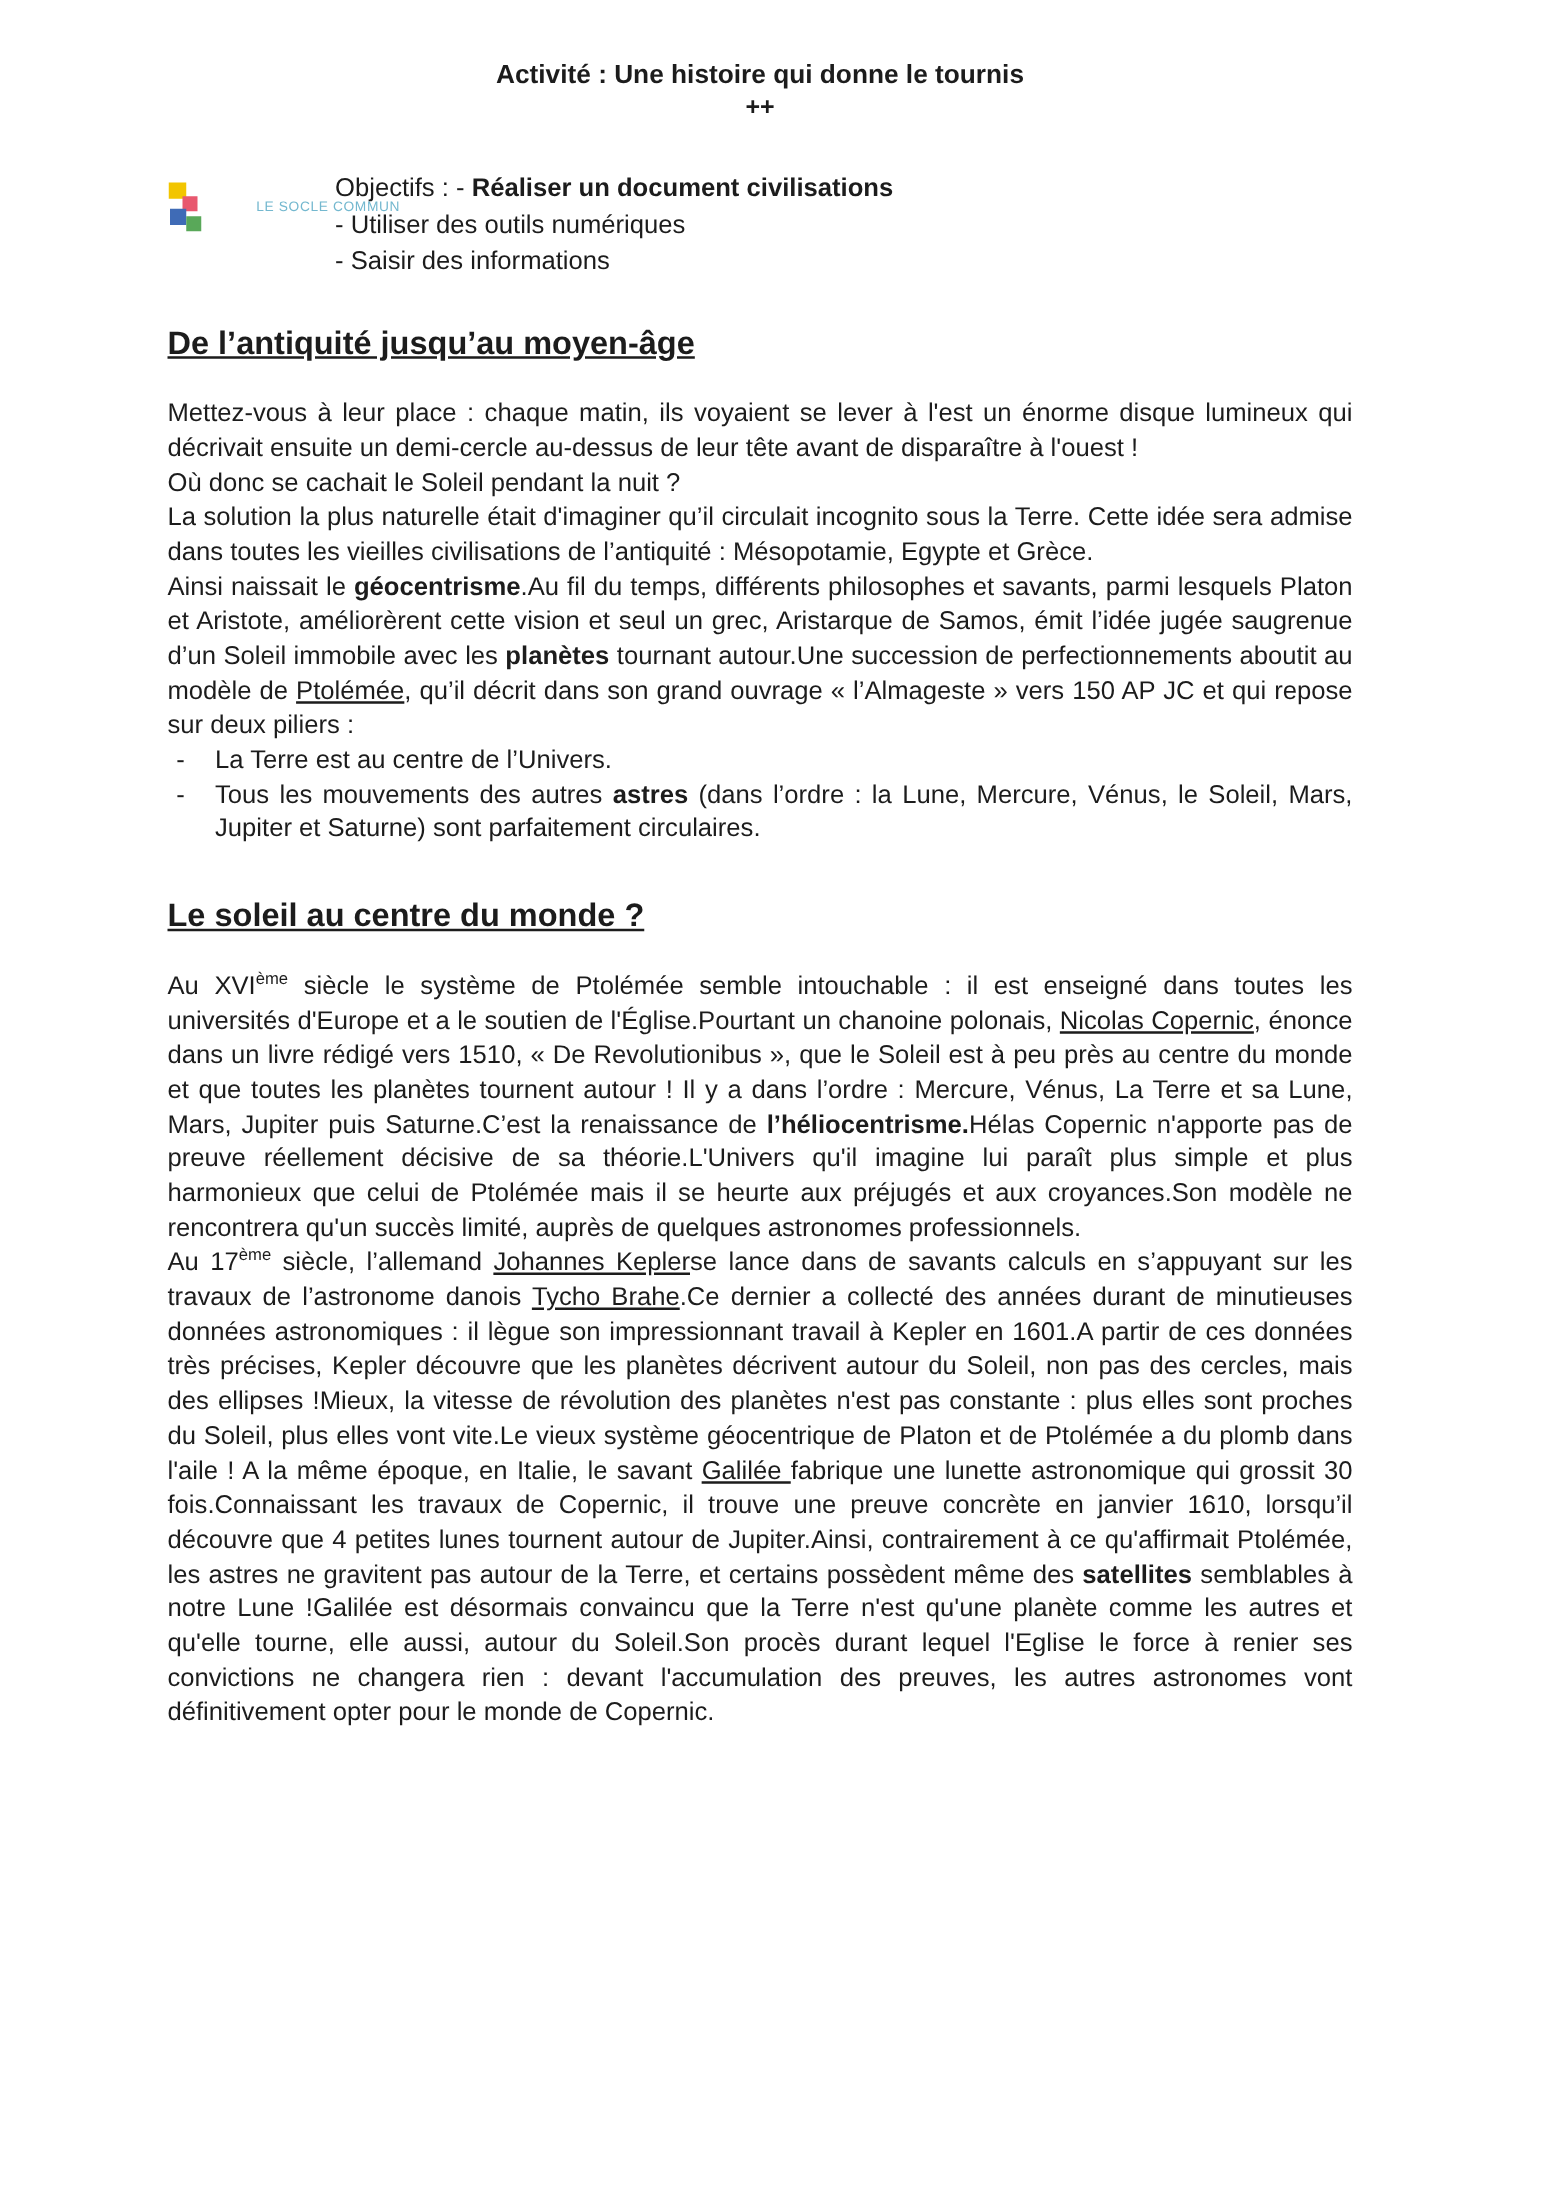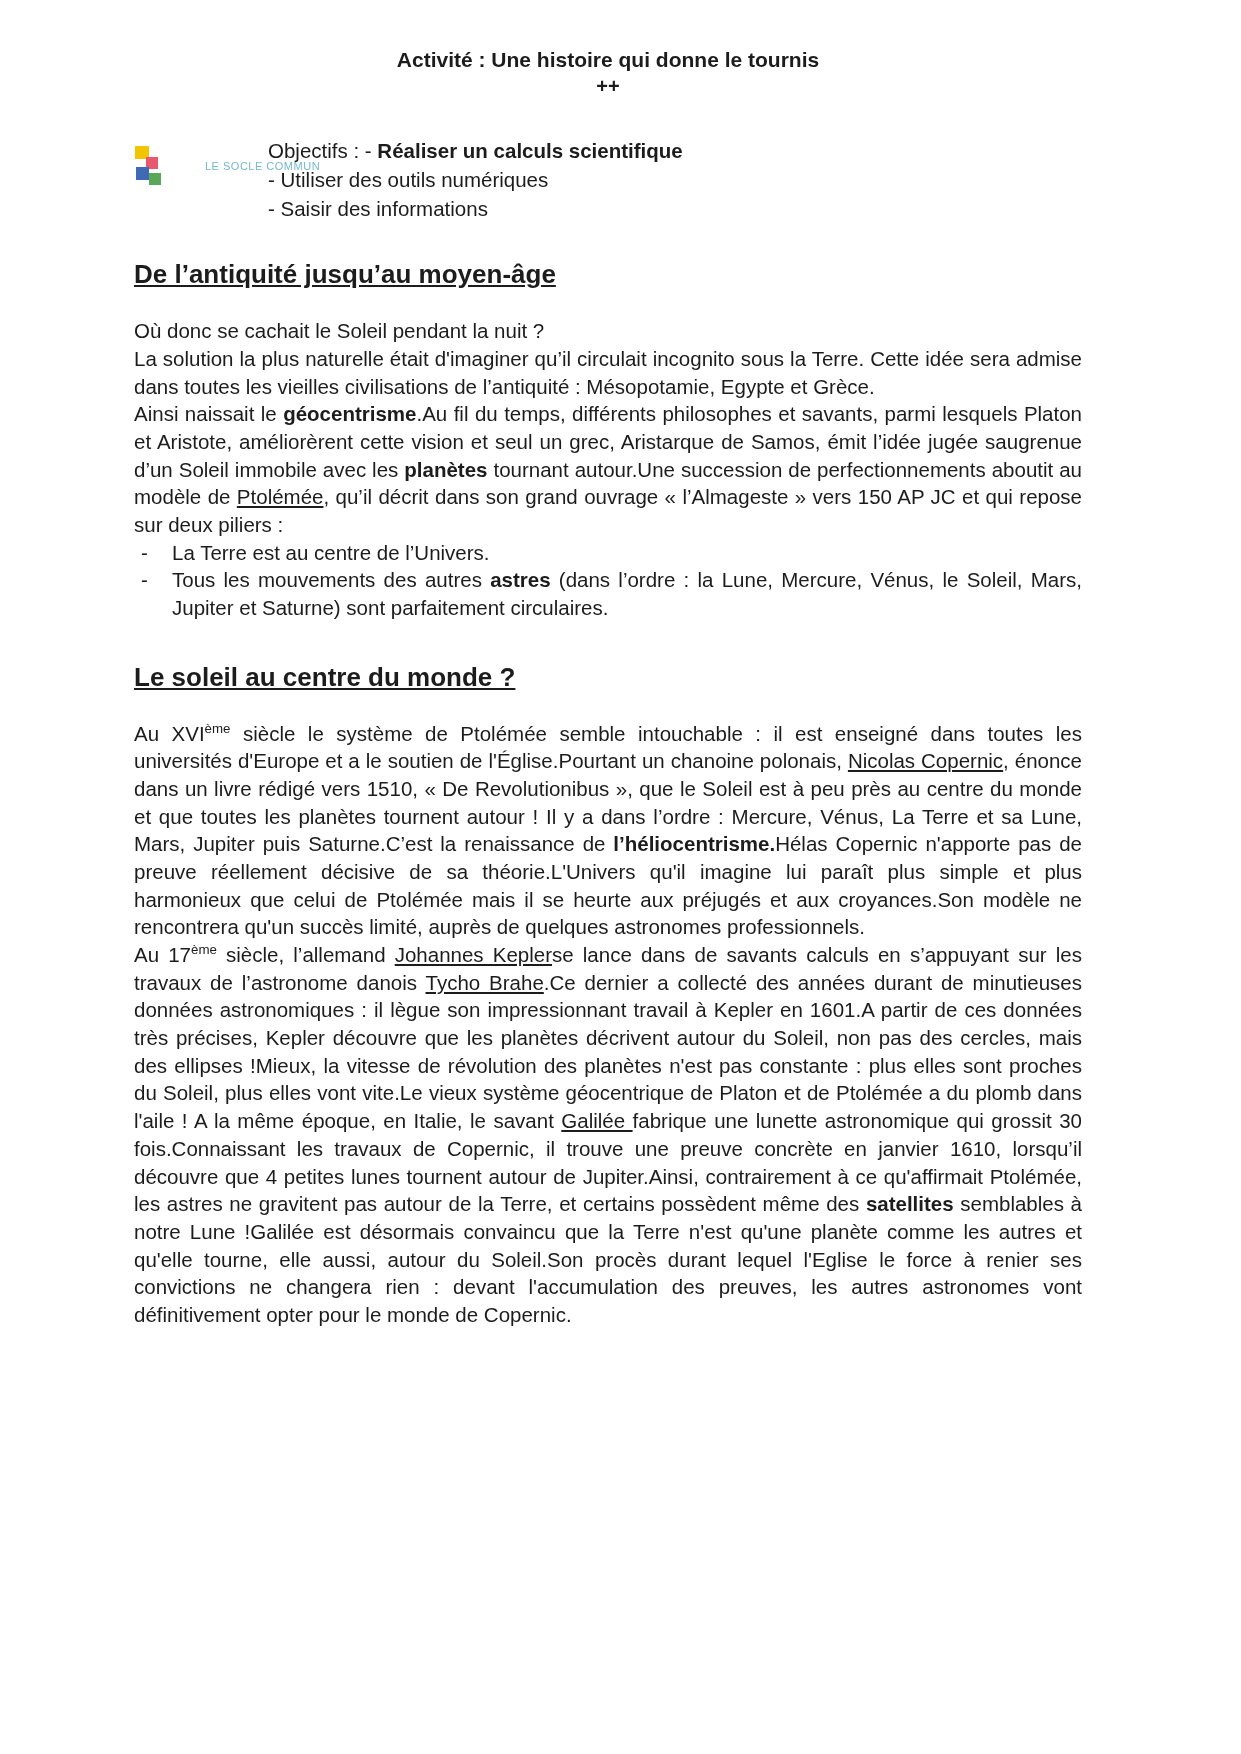--- a/index.html
+++ b/index.html
@@ -103,29 +103,30 @@
       <span class="logo-blocks">
         <span class="blk b1"></span>
         <span class="blk b2"></span>
         <span class="blk b3"></span>
         <span class="blk b4"></span>
       </span>
       <span class="logo-text">LE SOCLE COMMUN</span>
     </div>
     <div class="objectives">
       <div class="obj-line1">
-        <span>Objectifs : - </span><span class="main">Réaliser un calculs scientifique</span>
+        <span>Objectifs : - </span><span class="main">Réaliser un document civilisations</span>
       </div>
       <div class="obj-item">- Utiliser des outils numériques</div>
       <div class="obj-item">- Saisir des informations</div>
     </div>
   </div>
 
   <section>
     <h2 class="section-heading first">De l’antiquité jusqu’au moyen-âge</h2>
+    <p class="body-par"><span>Mettez-vous à leur place : chaque matin, ils voyaient se lever à l'est un énorme disque lumineux qui décrivait ensuite un demi-cercle au-dessus de leur tête avant de disparaître à l'ouest !</span></p>
     <p class="body-par"><span>Où donc se cachait le Soleil pendant la nuit ?</span></p>
     <p class="body-par"><span>La solution la plus naturelle était d'imaginer qu’il circulait incognito sous la Terre. Cette idée sera admise dans toutes les vieilles civilisations de l’antiquité : Mésopotamie, Egypte et Grèce.</span></p>
     <p class="body-par"><span>Ainsi naissait le </span><span style="font-weight: 700;">géocentrisme</span><span>.Au fil du temps, différents philosophes et savants, parmi lesquels Platon et Aristote, améliorèrent cette vision et seul un grec, Aristarque de Samos, émit l’idée jugée saugrenue d’un Soleil immobile avec les </span><span style="font-weight: 700;">planètes</span><span> tournant autour.Une succession de perfectionnements aboutit au modèle de </span><span style="text-decoration: underline;">Ptolémée</span><span>, qu’il décrit dans son grand ouvrage « l’Almageste » vers 150 AP JC et qui repose sur deux piliers :</span></p>
     <ul class="bullets">
       <li>
         <span class="dash">-</span>
         <span class="btext"><span>La Terre est au centre de l’Univers.</span></span>
       </li>
       <li>
         <span class="dash">-</span>

